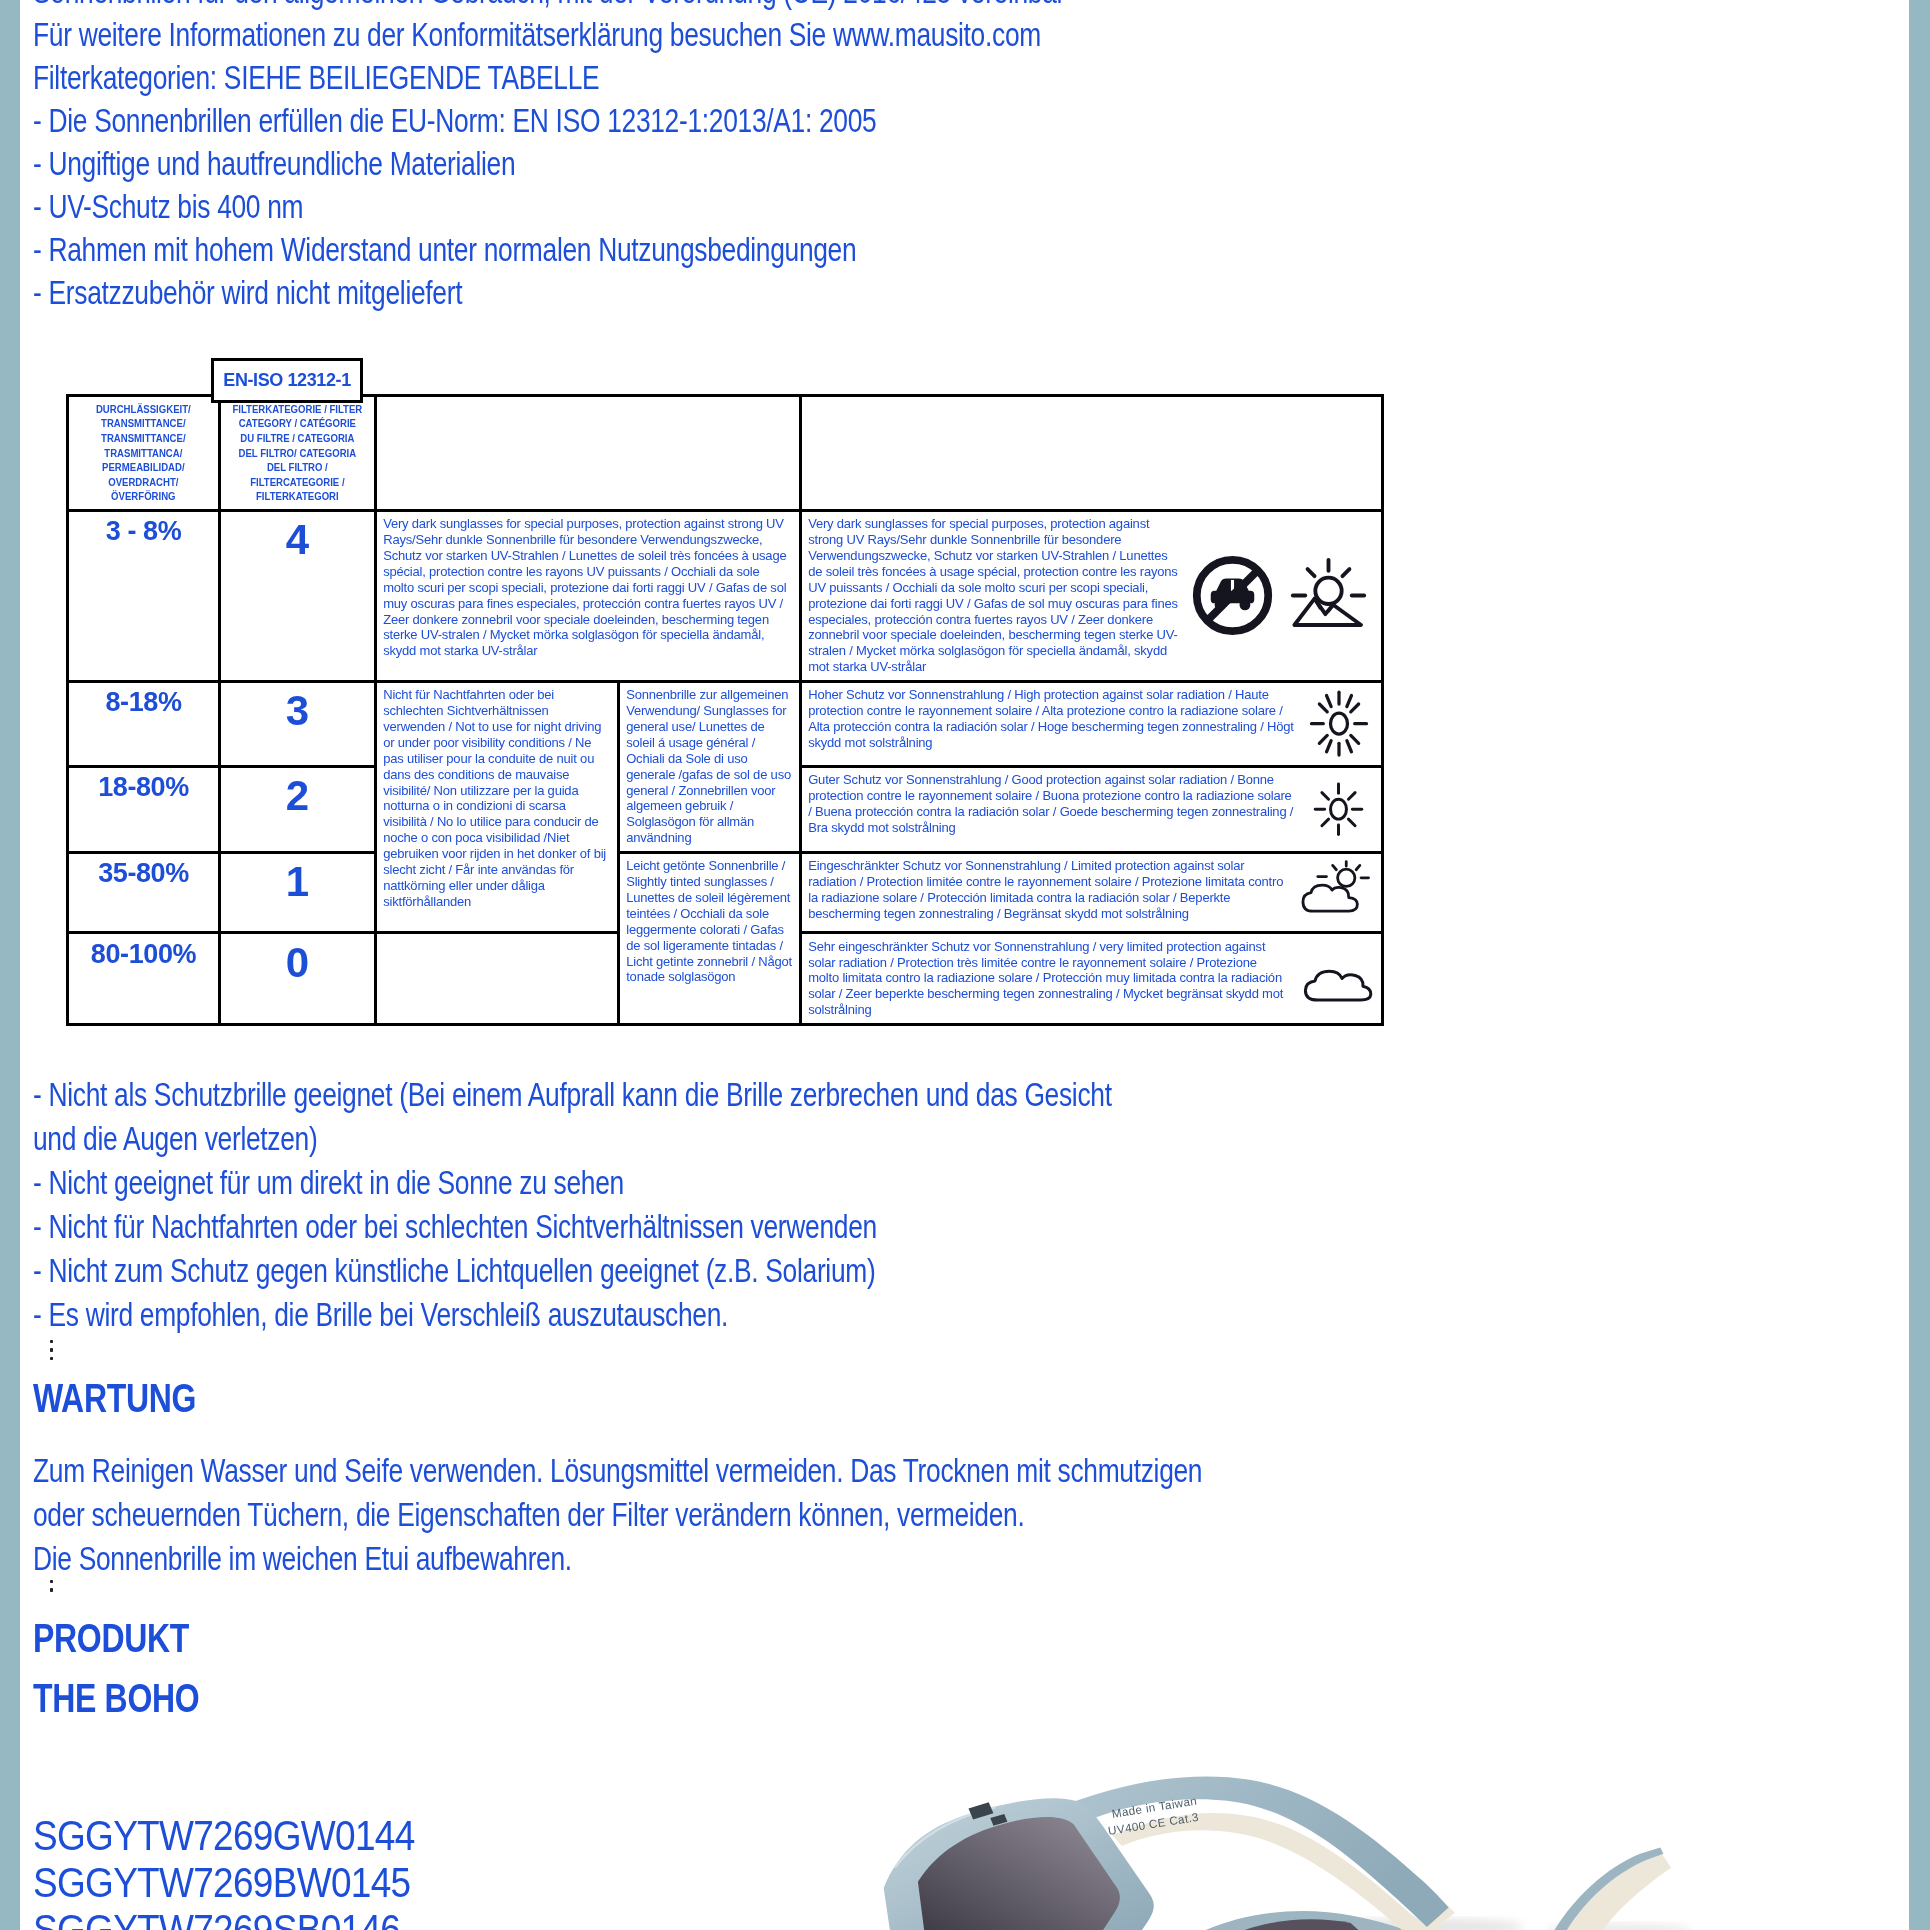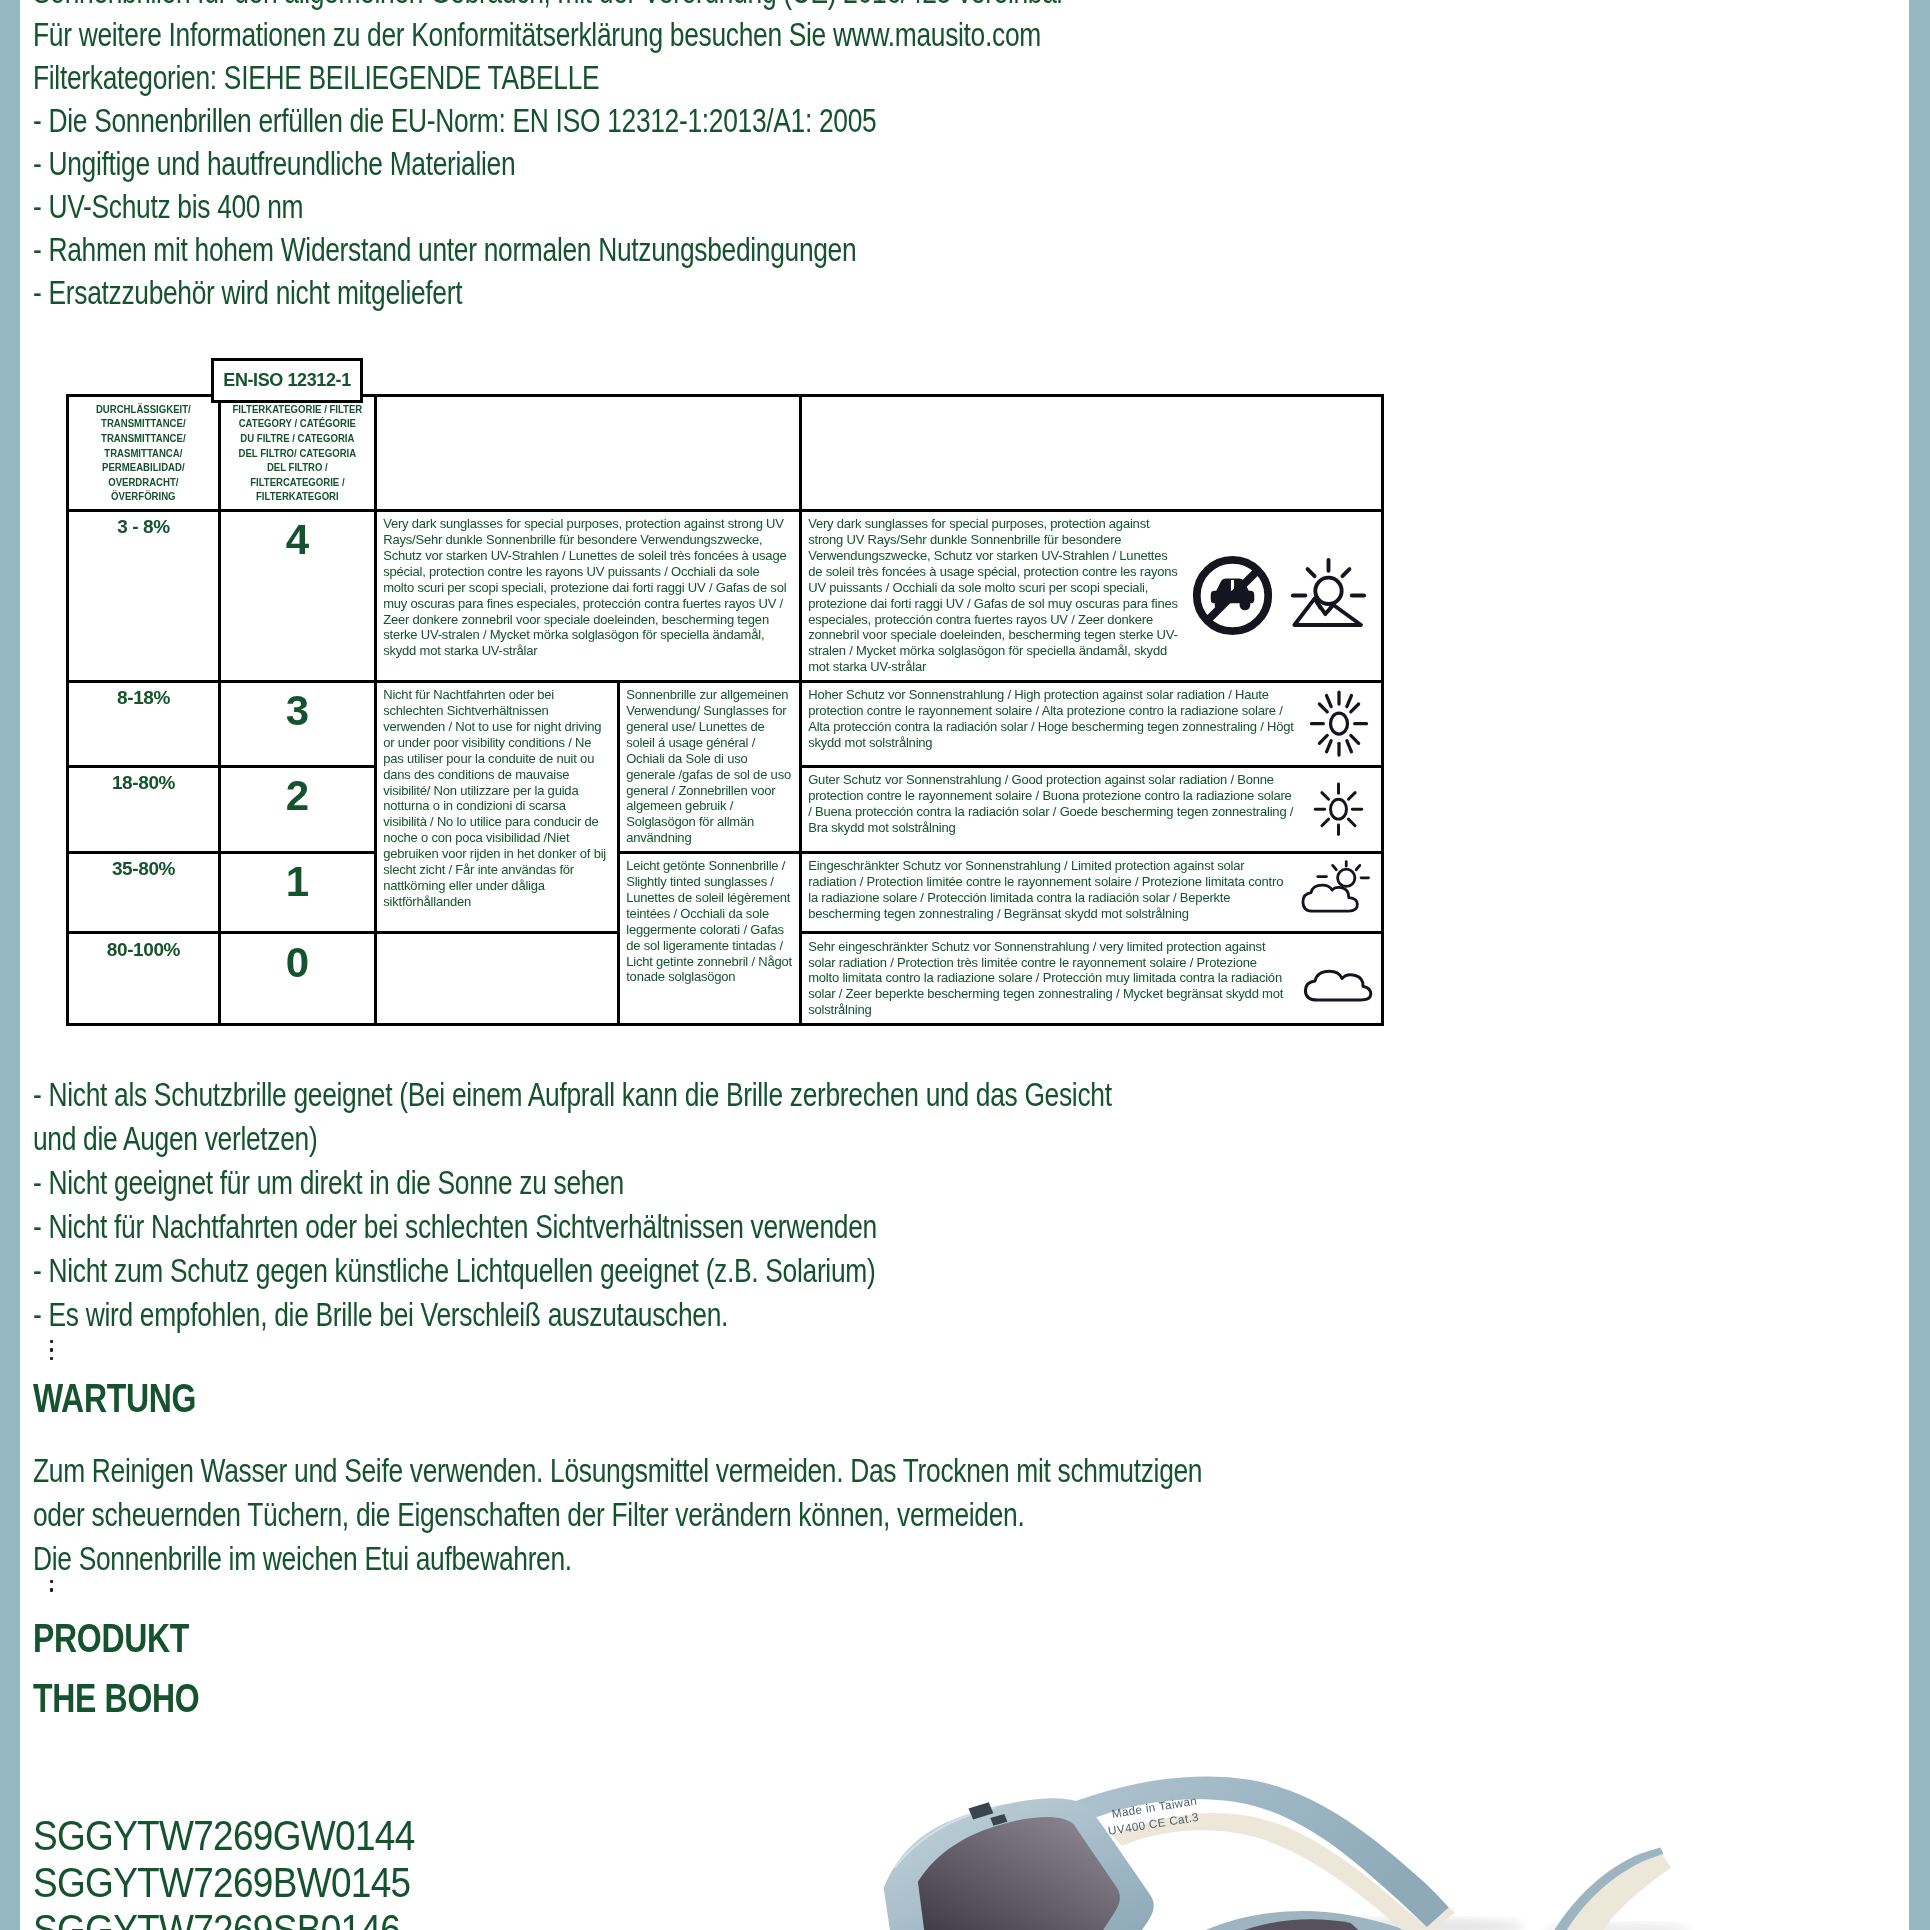--- a/index.html
+++ b/index.html
@@ -1,18 +1,18 @@
 <!DOCTYPE html>
 <html style="font-size:12.5px"><head>
 <meta charset="utf-8">
 <style>
   html,body{margin:0;padding:0;background:#fff;}
   .page{
     position:relative;width:1930px;height:1930px;background:#ffffff;
-    overflow:hidden;font-family:"Liberation Sans","DejaVu Sans",sans-serif;color:#14532d;
+    overflow:hidden;font-family:"Liberation Sans","DejaVu Sans",sans-serif;color:#1d4ed8;
   }
   .edge{position:absolute;top:0;bottom:0;background:#95b8c3;}
   .edge.left{left:0;width:19.5px;}
   .edge.right{right:0;width:21px;}
 
   .pl{white-space:pre-line;}
   .cx{transform:scaleX(0.80);transform-origin:0 0;display:block;width:124%;}
   .cx86{transform:scaleX(0.86);transform-origin:0 0;display:block;width:116%;}
 
   .intro{position:absolute;left:33px;top:-30px;font-size:33px;line-height:43px;letter-spacing:-0.4px;}
@@ -27,21 +27,21 @@
   .table-zone{position:absolute;left:66px;top:358px;}
   .iso-tab{
     position:absolute;left:145px;top:0;width:137px;height:39px;border:3.1px solid #000;
     background:#fff;display:flex;align-items:center;padding-left:9.3px;
     font-size:18px;font-weight:bold;z-index:2;letter-spacing:-0.4px;white-space:nowrap;
   }
   table.ft{border-collapse:collapse;table-layout:fixed;width:1315px;position:absolute;left:0;top:36px;border:3.9px solid #000;background:#fff;}
   table.ft td,table.ft th{border:3.1px solid #000;padding:4.7px 6.2px;vertical-align:top;overflow:hidden;}
   table.ft th{font-size:11.7px;line-height:1.25;text-align:center;font-weight:bold;}
   .thx{display:inline-block;transform:scaleX(0.82);transform-origin:0 0;width:122%;white-space:pre-line;}
-  td.trans{font-size:19px;font-weight:bold;text-align:center;vertical-align:middle;letter-spacing:-0.4px;}
+  td.trans{font-size:27px;font-weight:bold;text-align:center;vertical-align:middle;letter-spacing:-0.4px;}
   td.cat{font-size:42px;font-weight:bold;text-align:center;vertical-align:middle;}
   td.small, td.prot-td{font-size:13px;line-height:1.22;letter-spacing:-0.2px;}
   .r-head{height:109px;} .r4{height:156px;} .r3{height:78px;} .r2{height:78px;} .r1{height:78px;} .r0{height:81px;}
   .prot{display:flex;align-items:center;gap:6.2px;height:100%;}
   .prot .txt{flex:1;align-self:flex-start;}
   .icn{flex:0 0 auto;display:flex;align-items:center;justify-content:center;}
 
   .glasses{position:absolute;left:879px;top:1751px;}
 </style>
 </head>

